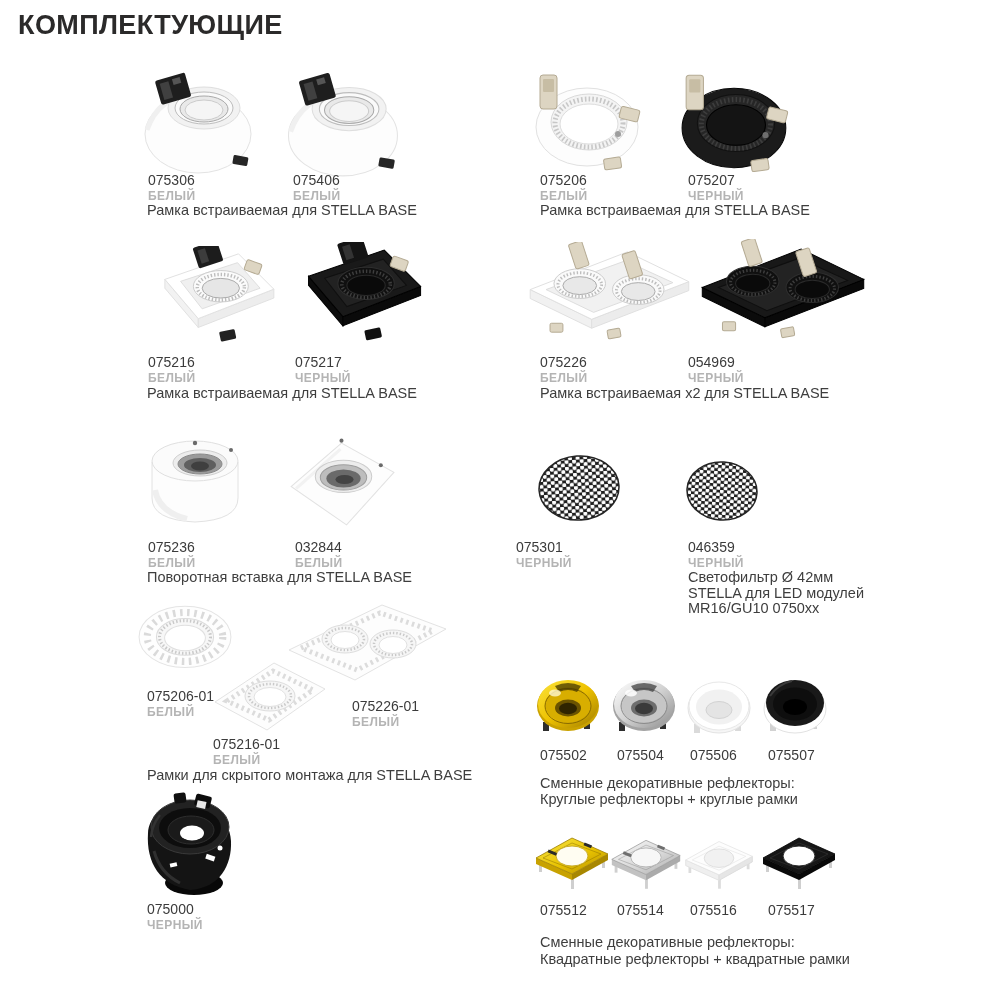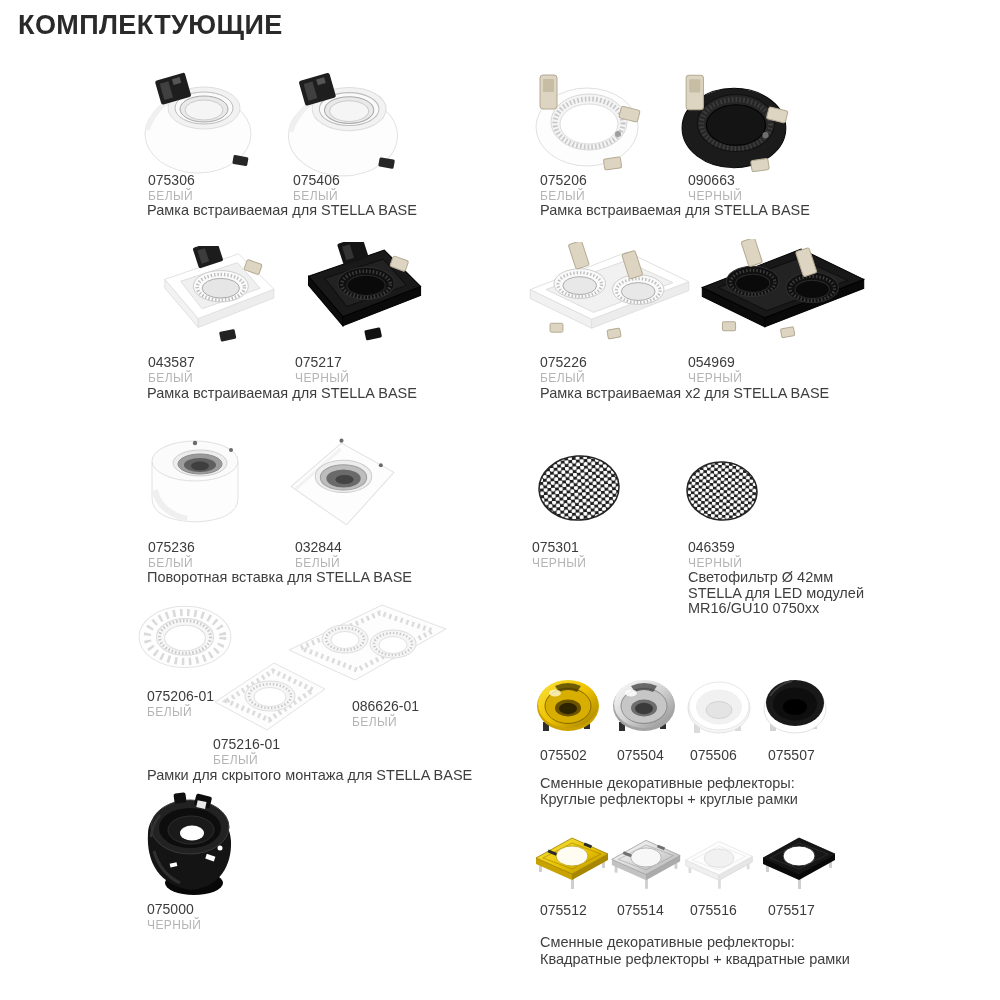--- a/index.html
+++ b/index.html
@@ -3,21 +3,21 @@
 <meta charset="utf-8">
 <style>
   * { margin:0; padding:0; box-sizing:border-box; }
   html,body { background:#fff; }
   body { font-family:"Liberation Sans", sans-serif; }
   .page { position:relative; width:1000px; height:1000px; background:#ffffff; overflow:hidden; }
   .title { position:absolute; left:18px; top:10px; font-size:27px; font-weight:700; color:#2b2a2a; letter-spacing:.4px; }
   .img { position:absolute; }
   .lbl { position:absolute; }
   .article { font-size:14px; line-height:15px; color:#3b3b3b; }
-  .colorlbl { font-size:12px; line-height:13px; color:#b4b4b4; letter-spacing:.4px; margin-top:2px; }
+  .colorlbl { font-size:12px; line-height:13px; color:#b4b4b4; letter-spacing:.4px; margin-top:2px;font-weight:bold; }
   .desc { position:absolute; font-size:14.5px; line-height:15.5px; color:#3e3e3e; white-space:pre-line; }
   .desc.tall { line-height:16.5px; }
 </style>
 </head>
 <body>
 
 <div class="page">
 
   <div class="title">КОМПЛЕКТУЮЩИЕ</div>
 
@@ -79,21 +79,21 @@
     <rect x="11" y="5" width="11" height="13" rx="1" fill="#c7bda4"></rect>
     <rect x="88" y="34" width="19" height="12" rx="2" fill="#ddd5c2" stroke="#b4aa93" transform="rotate(14 97 40)"></rect>
     <rect x="72" y="84" width="17" height="11" rx="2" fill="#ddd5c2" stroke="#b4aa93" transform="rotate(-8 80 89)"></rect>
     <circle cx="86" cy="60" r="3" fill="#6e6e6e"></circle>
   </svg>
   <div class="lbl" style="left:540px;top:173px">
     <div class="article">075206</div>
     <div class="colorlbl">БЕЛЫЙ</div>
   </div>
   <div class="lbl" style="left:688px;top:173px">
-    <div class="article">090663</div>
+    <div class="article">075207</div>
     <div class="colorlbl">ЧЕРНЫЙ</div>
   </div>
   <div class="desc" style="left:540px;top:203px">Рамка встраиваемая для STELLA BASE</div>
 
   <svg class="img" style="left:143px;top:246px" width="138" height="106" viewBox="0 0 140 108">
     <polygon points="22,34 56,74 56,83 22,43" fill="#f2f2f2" stroke="#e0e0e0"></polygon>
     <polygon points="56,74 133,44 133,53 56,83" fill="#ededed" stroke="#e0e0e0"></polygon>
     <polygon points="22,34 97,8 133,44 56,74" fill="#ffffff" stroke="#e0e0e0"></polygon>
     <polygon points="38,36 96,17 119,43 60,64" fill="#f0f0f0" stroke="#dddddd"></polygon>
     <ellipse cx="79" cy="41" rx="28" ry="16" fill="#fbfbfb" stroke="#cccccc"></ellipse>
@@ -115,21 +115,21 @@
     <ellipse cx="79" cy="42" rx="24" ry="13" fill="none" stroke="#3e3e3e" stroke-width="3.5" stroke-dasharray="1.4 2"></ellipse>
     <ellipse cx="79" cy="43" rx="19" ry="10" fill="#0a0a0a" stroke="#2a2a2a"></ellipse>
     <g transform="rotate(-18 64 6)">
       <rect x="52" y="-2" width="26" height="22" rx="2" fill="#141414"></rect>
       <rect x="56" y="2" width="8" height="14" fill="#333333"></rect>
     </g>
     <rect x="104" y="16" width="16" height="11" rx="2" fill="#ddd5c2" stroke="#b4aa93" transform="rotate(20 112 21)"></rect>
     <rect x="78" y="86" width="16" height="10" rx="1.5" fill="#111111" transform="rotate(-12 86 91)"></rect>
   </svg>
   <div class="lbl" style="left:148px;top:355px">
-    <div class="article">043587</div>
+    <div class="article">075216</div>
     <div class="colorlbl">БЕЛЫЙ</div>
   </div>
   <div class="lbl" style="left:295px;top:355px">
     <div class="article">075217</div>
     <div class="colorlbl">ЧЕРНЫЙ</div>
   </div>
   <div class="desc" style="left:147px;top:386px">Рамка встраиваемая для STELLA BASE</div>
 
   <svg class="img" style="left:522px;top:242px" width="174" height="111" viewBox="0 0 175 112">
     <polygon points="8,48 70,78 70,87 8,57" fill="#f1f1f1" stroke="#e0e0e0"></polygon>
@@ -217,21 +217,21 @@
   <svg class="img" style="left:684px;top:459px" width="76" height="66" viewBox="0 0 76 66">
     <defs>
       <pattern id="hcB" width="7.2" height="6.2" patternUnits="userSpaceOnUse">
         <rect width="7.2" height="6.2" fill="#1e1e1e"></rect>
         <circle cx="1.8" cy="1.5" r="2" fill="#ffffff"></circle>
         <circle cx="5.4" cy="4.6" r="2" fill="#ffffff"></circle>
       </pattern>
     </defs>
     <ellipse cx="38" cy="32" rx="35" ry="29" fill="url(#hcB)" stroke="#242424" stroke-width="1.5" transform="rotate(4 38 32)"></ellipse>
   </svg>
-  <div class="lbl" style="left:532px;top:540px">
+  <div class="lbl" style="left:516px;top:540px">
     <div class="article">075301</div>
     <div class="colorlbl">ЧЕРНЫЙ</div>
   </div>
   <div class="lbl" style="left:688px;top:540px">
     <div class="article">046359</div>
     <div class="colorlbl">ЧЕРНЫЙ</div>
   </div>
   <div class="desc" style="left:688px;top:570px">Светофильтр Ø 42мм
 STELLA для LED модулей
 MR16/GU10 0750xx</div>
@@ -262,21 +262,21 @@
   </svg>
   <div class="lbl" style="left:147px;top:689px">
     <div class="article">075206-01</div>
     <div class="colorlbl">БЕЛЫЙ</div>
   </div>
   <div class="lbl" style="left:213px;top:737px">
     <div class="article">075216-01</div>
     <div class="colorlbl">БЕЛЫЙ</div>
   </div>
   <div class="lbl" style="left:352px;top:699px">
-    <div class="article">086626-01</div>
+    <div class="article">075226-01</div>
     <div class="colorlbl">БЕЛЫЙ</div>
   </div>
   <div class="desc" style="left:147px;top:768px">Рамки для скрытого монтажа для STELLA BASE</div>
 
   <svg class="img" style="left:534px;top:676px" width="68" height="62" viewBox="0 0 66 62">
     <defs>
       <linearGradient id="gG" x1="0" y1="0" x2="1" y2="1">
         <stop offset="0" stop-color="#fbe33c"></stop>
           <stop offset="0.5" stop-color="#eec200"></stop>
           <stop offset="1" stop-color="#a07c00"></stop>

